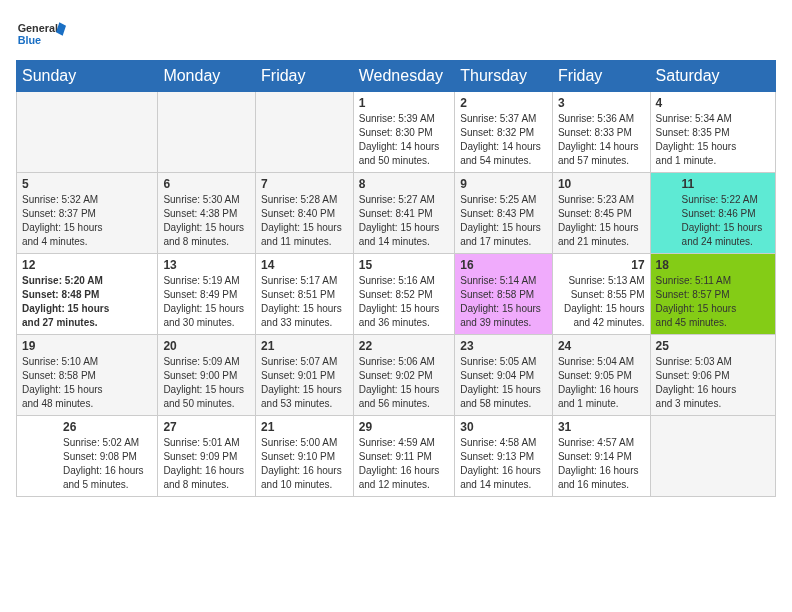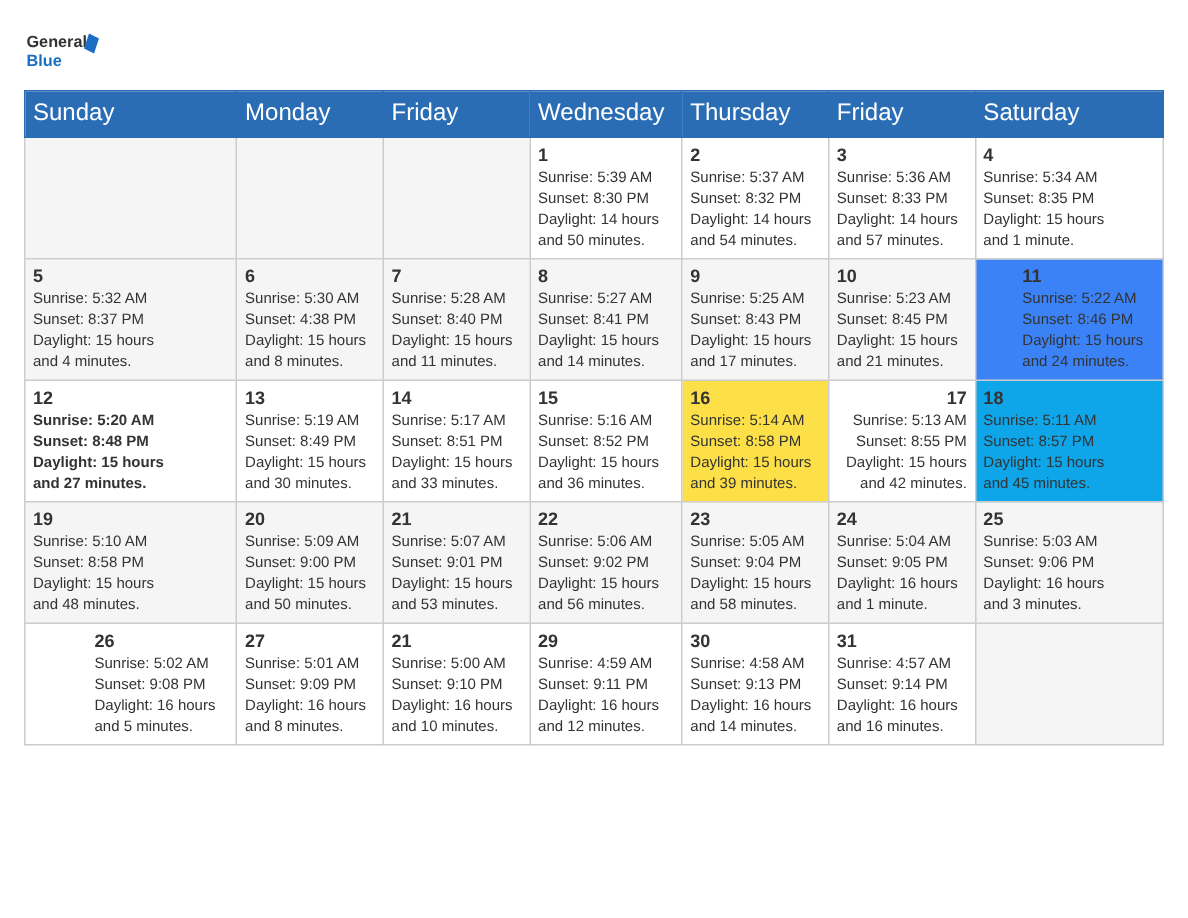--- a/index.html
+++ b/index.html
@@ -167,21 +167,21 @@
 Daylight: 15 hours
 and 17 minutes.</div>
         </td>
         <td style="background: rgb(245, 245, 245);">
           <div class="day-num">10</div>
           <div class="day-info" style="white-space: pre-line;">Sunrise: 5:23 AM
 Sunset: 8:45 PM
 Daylight: 15 hours
 and 21 minutes.</div>
         </td>
-        <td style="background: #3b82f6; padding-left: 31px;">
+        <td style="background: #5eead4; padding-left: 31px;">
           <div class="day-num">11</div>
           <div class="day-info" style="white-space: pre-line;">Sunrise: 5:22 AM
 Sunset: 8:46 PM
 Daylight: 15 hours
 and 24 minutes.</div>
         </td>
       </tr>
       <tr>
         <td style="background: rgb(255, 255, 255);">
           <div class="day-num">12</div>
@@ -204,35 +204,35 @@
 Daylight: 15 hours
 and 33 minutes.</div>
         </td>
         <td style="background: rgb(255, 255, 255);">
           <div class="day-num">15</div>
           <div class="day-info" style="white-space: pre-line;">Sunrise: 5:16 AM
 Sunset: 8:52 PM
 Daylight: 15 hours
 and 36 minutes.</div>
         </td>
-        <td style="background: #fde047;">
+        <td style="background: #f0abfc;">
           <div class="day-num">16</div>
           <div class="day-info" style="white-space: pre-line;">Sunrise: 5:14 AM
 Sunset: 8:58 PM
 Daylight: 15 hours
 and 39 minutes.</div>
         </td>
         <td style="background: rgb(255, 255, 255); text-align: right;">
           <div class="day-num">17</div>
           <div class="day-info" style="white-space: pre-line;">Sunrise: 5:13 AM
 Sunset: 8:55 PM
 Daylight: 15 hours
 and 42 minutes.</div>
         </td>
-        <td style="background: #0ea5e9;">
+        <td style="background: #84cc16;">
           <div class="day-num">18</div>
           <div class="day-info" style="white-space: pre-line;">Sunrise: 5:11 AM
 Sunset: 8:57 PM
 Daylight: 15 hours
 and 45 minutes.</div>
         </td>
       </tr>
       <tr>
         <td style="background: rgb(245, 245, 245);">
           <div class="day-num">19</div>

